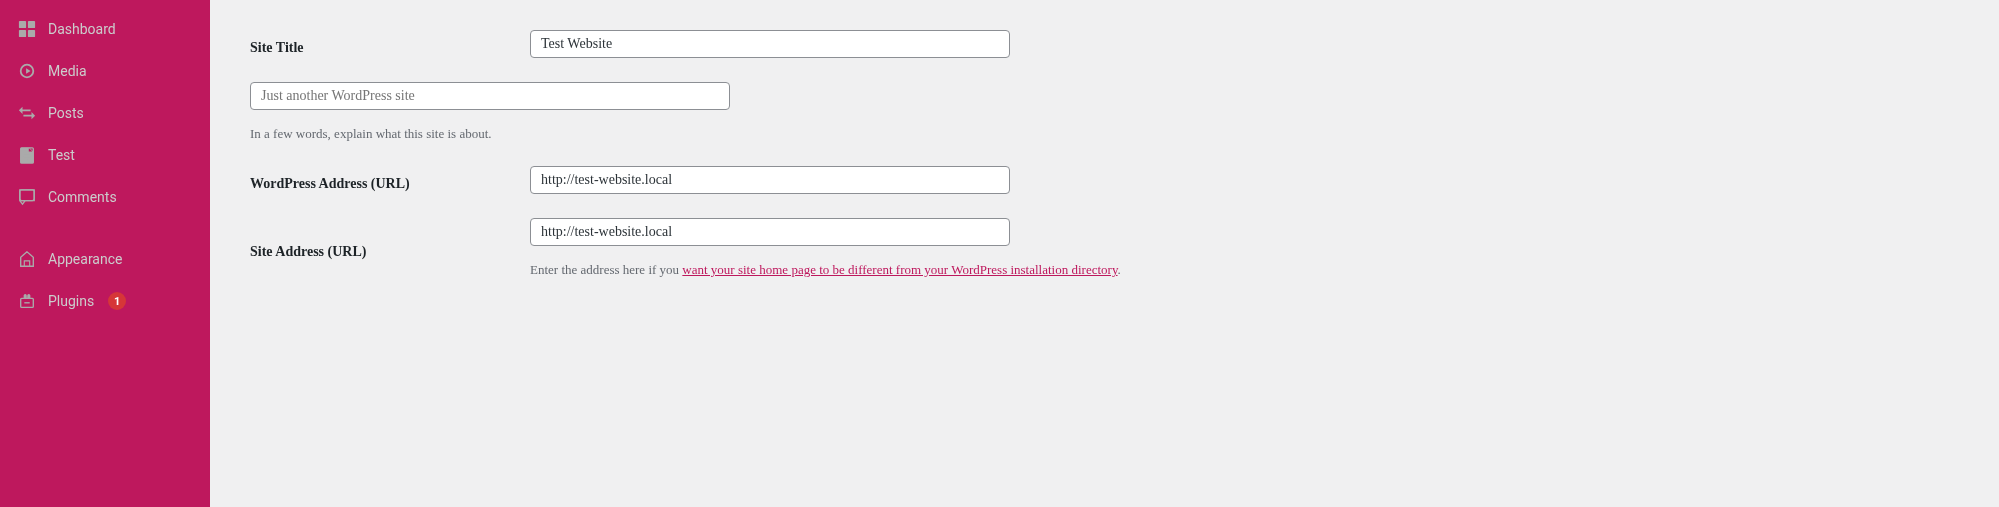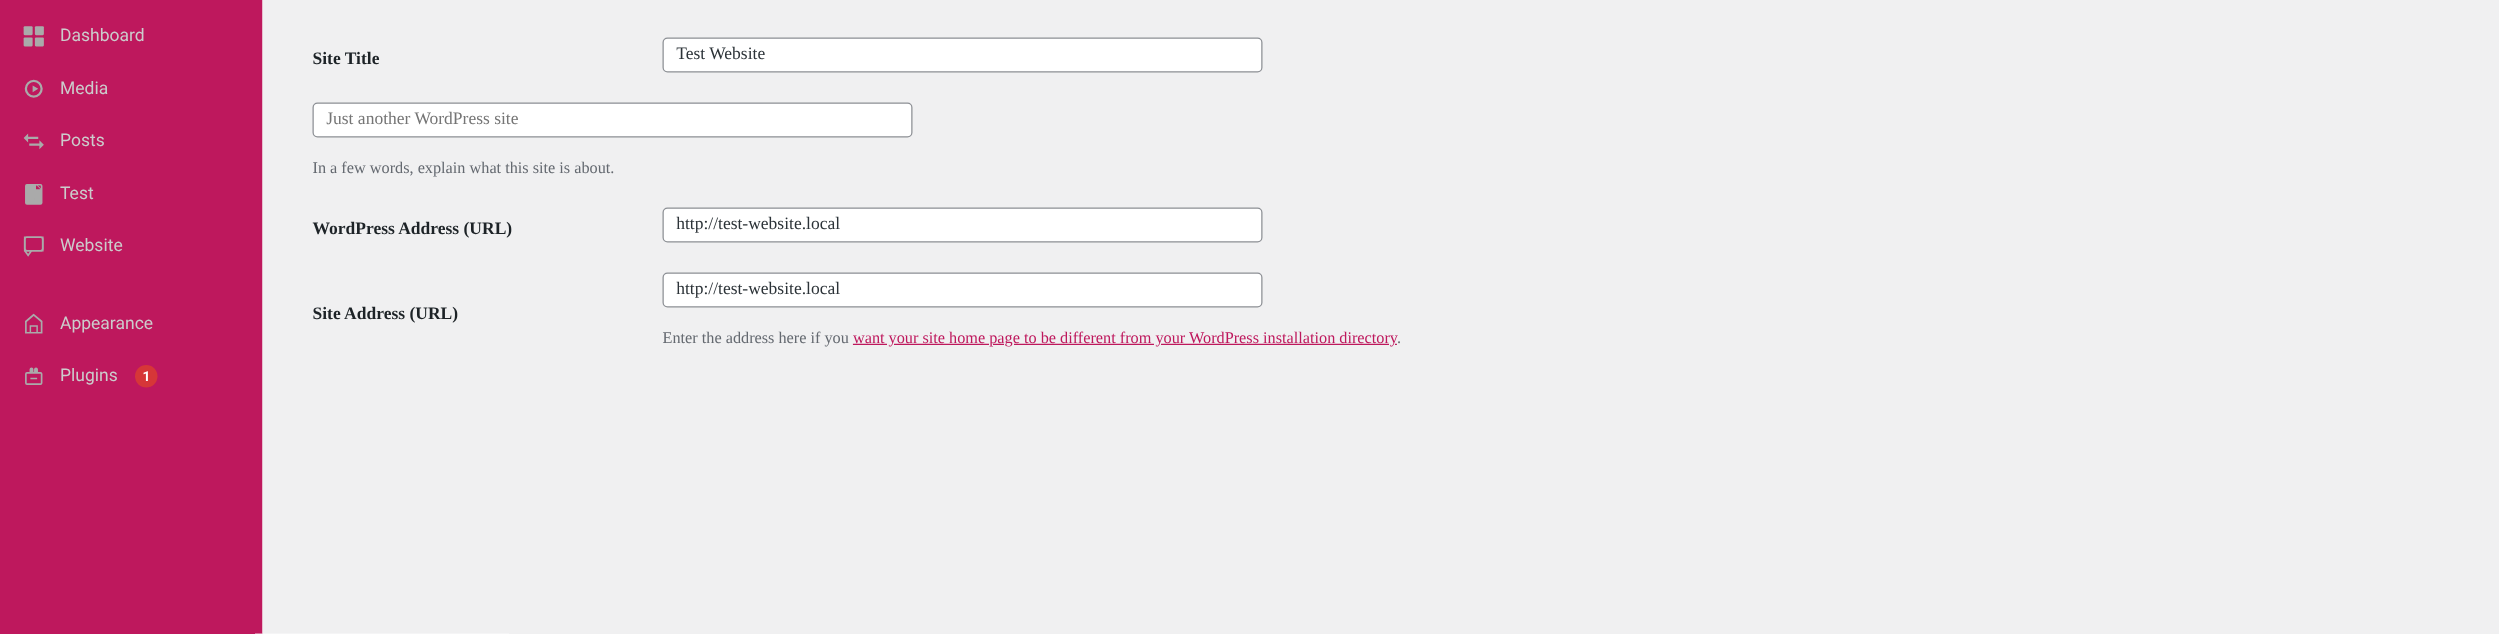--- a/index.html
+++ b/index.html
@@ -171,21 +171,21 @@
     <span>Test</span>
   </div>
 
   <div class="sidebar-item">
     <span class="icon">
       <svg viewBox="0 0 20 20" xmlns="http://www.w3.org/2000/svg">
         <path d="M2 2h16v12H2V2zm0 12l3 4 3-4" fill="none" stroke="#aaa" stroke-width="1.5"></path>
         <rect x="2" y="2" width="16" height="12" rx="2" fill="none" stroke="#aaa" stroke-width="1.5"></rect>
       </svg>
     </span>
-    <span>Website</span>
+    <span>Comments</span>
   </div>
 
   <div class="sidebar-spacer"></div>
 
   <div class="sidebar-item">
     <span class="icon">
       <svg viewBox="0 0 20 20" xmlns="http://www.w3.org/2000/svg">
         <path d="M10 2L3 8v10h14V8L10 2z" fill="none" stroke="#aaa" stroke-width="1.5"></path>
         <path d="M13 18v-6H7v6" fill="none" stroke="#aaa" stroke-width="1.3"></path>
       </svg>

